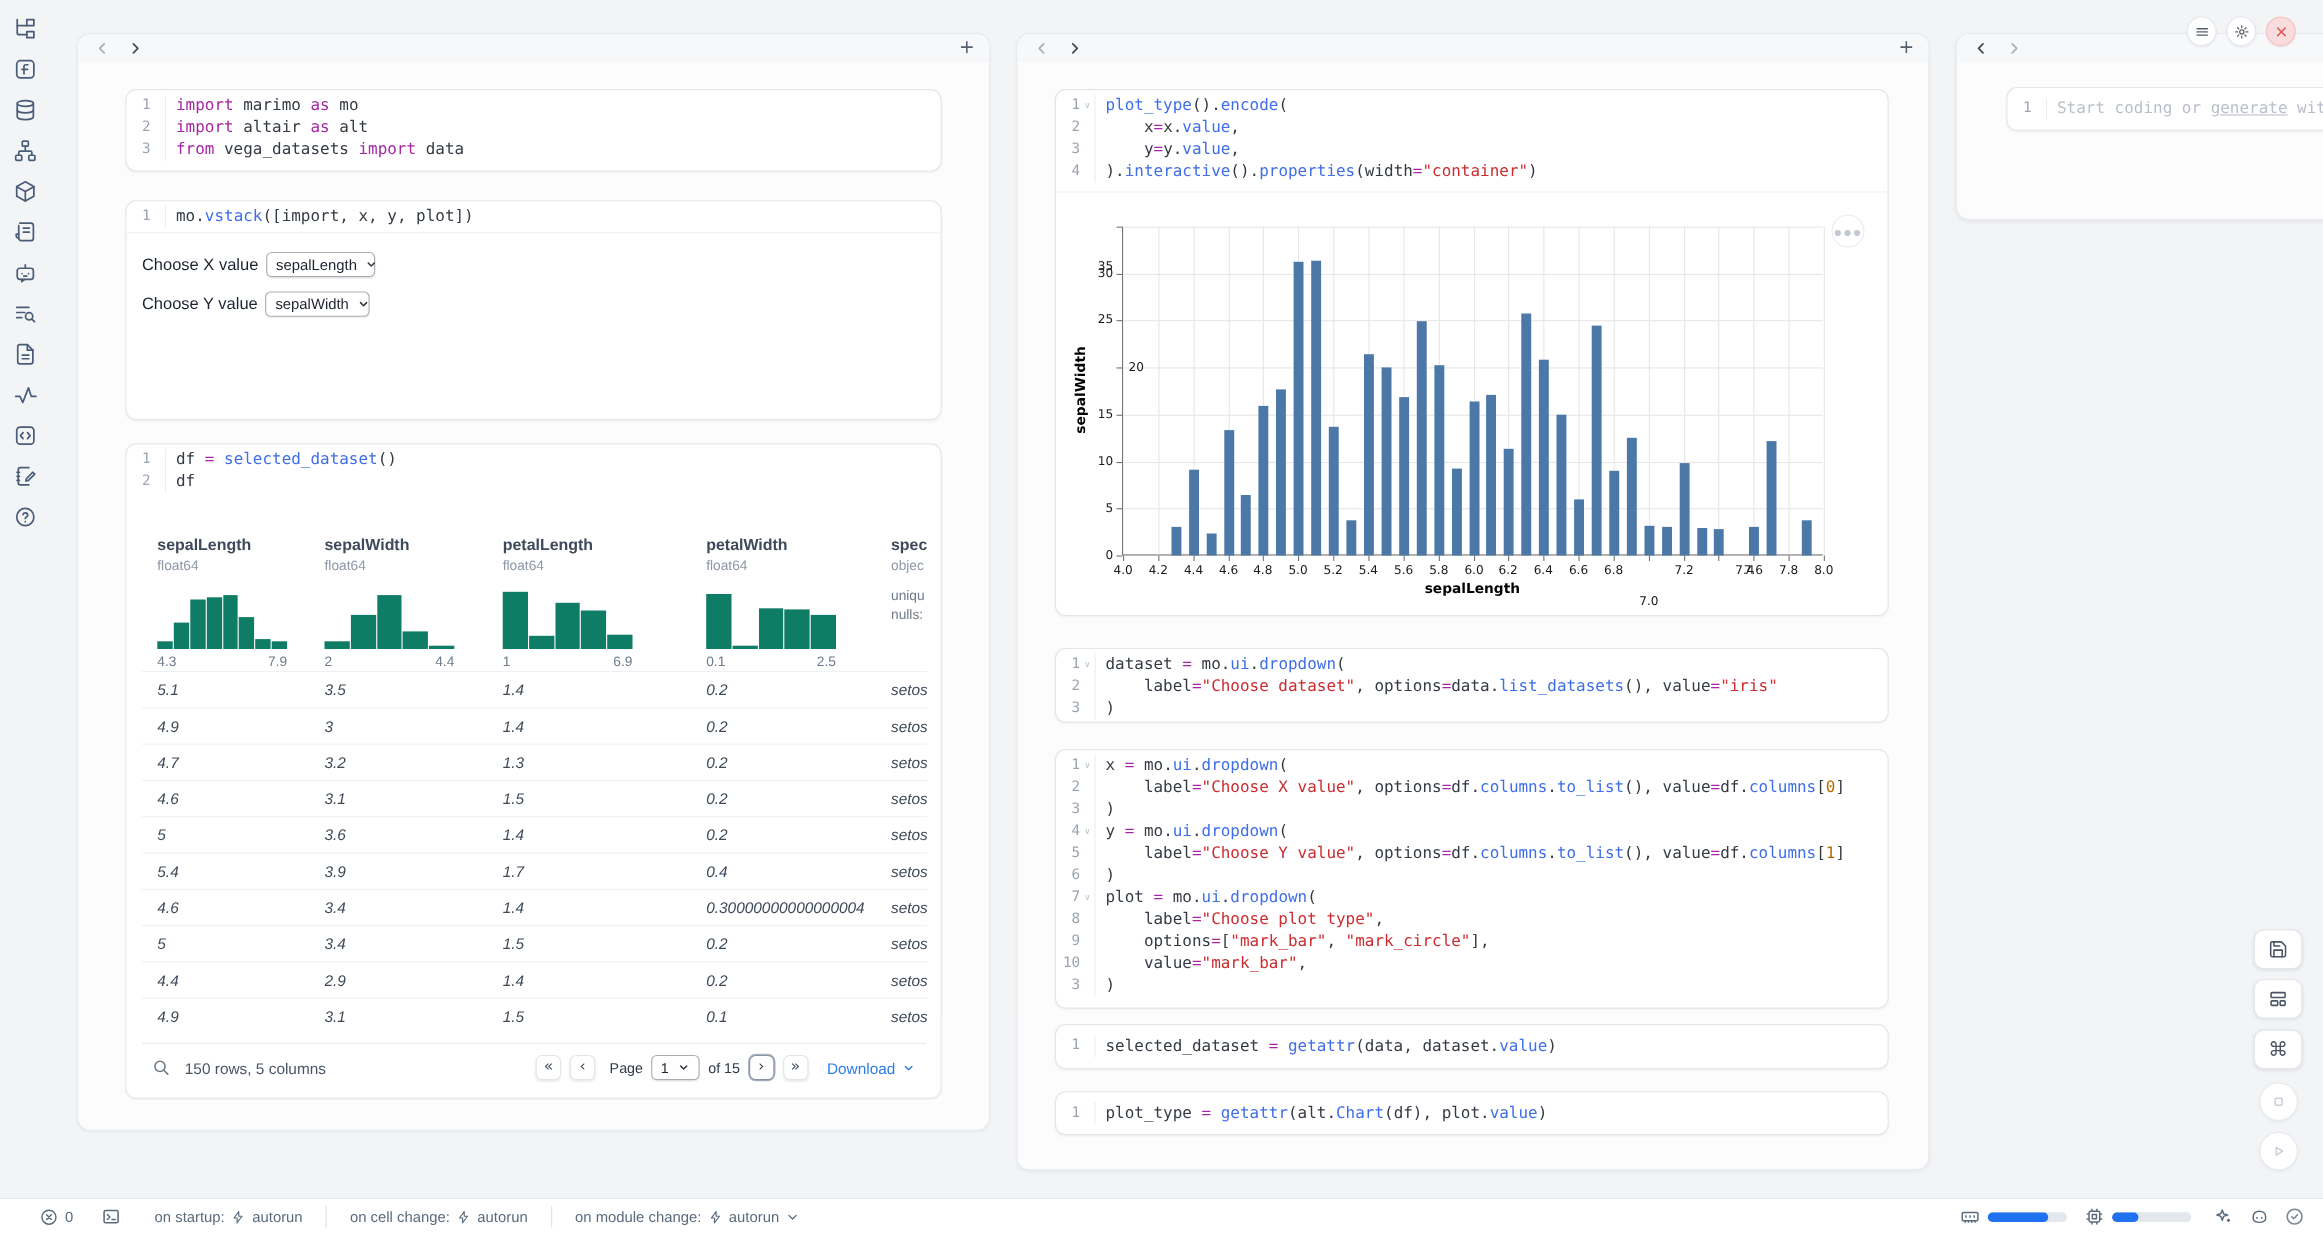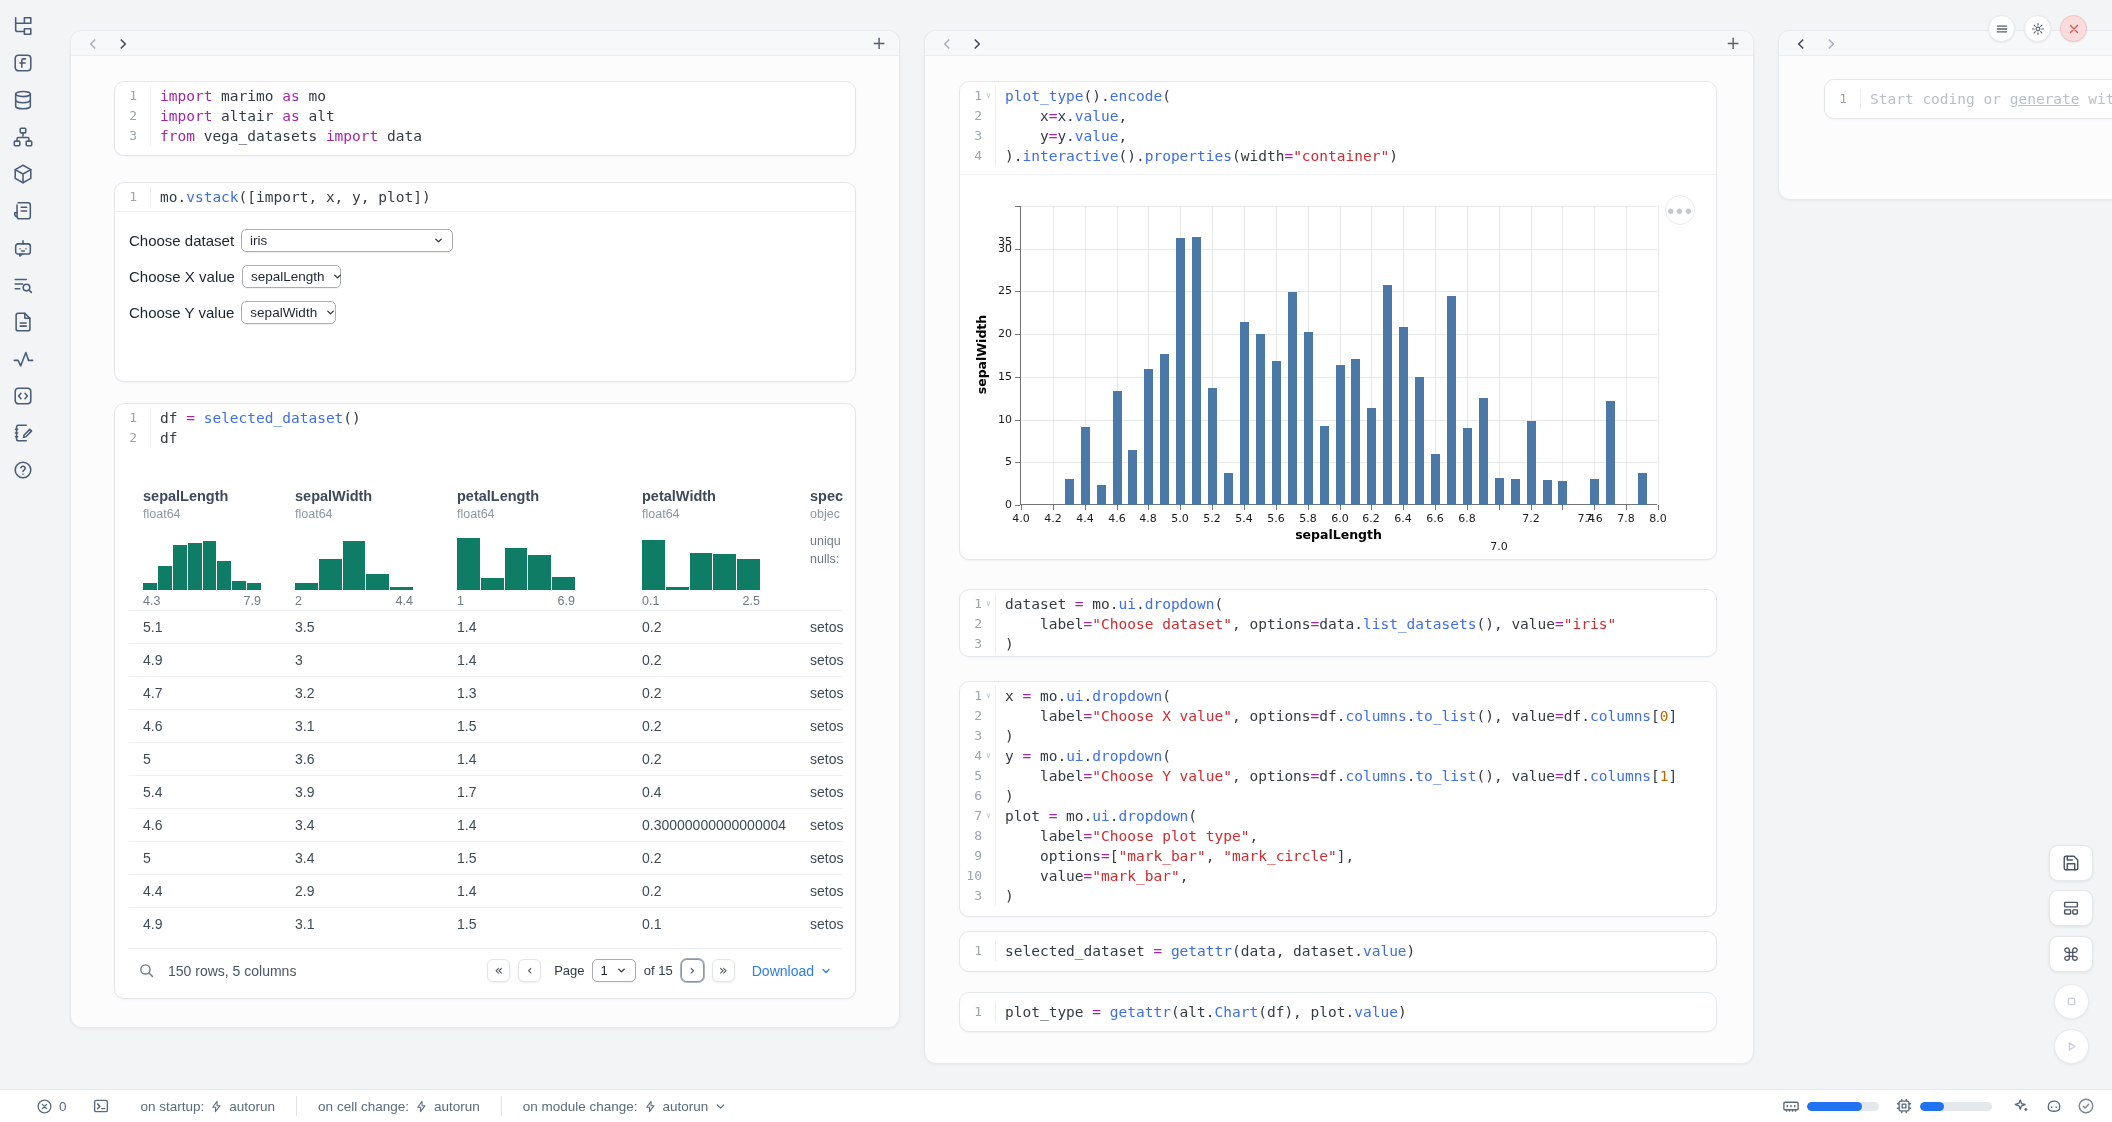--- a/index.html
+++ b/index.html
@@ -41,21 +41,21 @@
   
   .tbl { position:absolute; left:14px; top:84px; width:714px; height:456px; overflow:hidden; }
   .th-col { position:absolute; top:0; }
   .th-name { font-size:14.5px; font-weight:bold; color:#3e4a5b; }
   .th-type { font-size:12.5px; color:#8d97a6; margin-top:3px; }
   .hist { position:absolute; top:46px; height:56px; width:118px; display:flex; align-items:flex-end; gap:1px; }
   .hist b { flex:1; background:#0f7d66; }
   .rng { position:absolute; top:106px; width:118px; display:flex; justify-content:space-between; font-size:12.5px; color:#6e7a8a; }
   .th-stats { position:absolute; top:44px; font-size:12.5px; color:#6e7a8a; line-height:18px; }
   .rows { position:absolute; top:122px; left:0; right:0; }
-  .tr { display:flex; height:33px; align-items:center; border-top:1px solid #eef1f4; font-size:14px; color:#3f4a59; }
+  .tr { display:flex; height:33px; align-items:center; border-top:1px solid #eef1f4; font-size:14px; color:#3f4a59;font-style:italic; }
   .tr span { flex:none; overflow:hidden; white-space:nowrap; }
   .tfoot { position:absolute; left:14px; right:13px; bottom:6px; height:44px; border-top:1px solid #e8ebef; display:flex; align-items:center; font-size:13.5px; color:#4a5568; }
   .tfoot .search { width:17px; height:17px; color:#6e7a8a; margin-left:9px; }
   .tfoot .summary { margin-left:13px; font-size:14px; }
   .spacer { flex:1; }
   .pg-btn { width:23px; height:23px; border:1px solid #e2e6ea; border-radius:6px; background:#fff; box-shadow:0 1px 2px rgba(15,23,42,.08); color:#3e4a5b; font-size:14px; line-height:21px; text-align:center; cursor:pointer; margin-left:8px; font-family:"DejaVu Sans",sans-serif; }
   .pg-btn.focused { border-color:#8a94a4; box-shadow:0 0 0 1px #aab3c0; }
   .pg-label { margin-left:13px; font-size:13px; color:#2f3a49; }
   .pg-sel { height:23px; margin-left:7px; font-size:13px; }
   .of-label { margin-left:8px; font-size:13px; color:#2f3a49; }
@@ -223,29 +223,20 @@
           <div class="cl"><span class="gut">2</span><span class="fold"></span><span class="src"><span class="tk-kw">import</span><span class="tk-pl"> altair </span><span class="tk-kw">as</span><span class="tk-pl"> alt</span></span></div>
           <div class="cl"><span class="gut">3</span><span class="fold"></span><span class="src"><span class="tk-kw">from</span><span class="tk-pl"> vega_datasets </span><span class="tk-kw">import</span><span class="tk-pl"> data</span></span></div>
         </div>
     </div>
 
     <div class="cell" style="left:43px; top:151px; width:742px; height:200px;">
       <div class="code">
           <div class="cl"><span class="gut">1</span><span class="fold"></span><span class="src"><span class="tk-pl">mo.</span><span class="tk-fn">vstack</span><span class="tk-pl">([import, x, y, plot])</span></span></div>
         </div>
       <div class="ctrls code-divider" id="controls">
-          <div class="ctrl-row">
-            <span class="ctrl-label">Choose dataset</span>
-            <span class="sel" style="width: 212px;">
-              <span>iris</span>
-              <svg viewBox="0 0 24 24" fill="none" stroke="currentColor" stroke-width="3" stroke-linecap="round" stroke-linejoin="round">
-                <path d="M6 9l6 6 6-6"></path>
-              </svg>
-            </span>
-          </div>
           <div class="ctrl-row">
             <span class="ctrl-label">Choose X value</span>
             <span class="sel" style="width: 99px;">
               <span>sepalLength</span>
               <svg viewBox="0 0 24 24" fill="none" stroke="currentColor" stroke-width="3" stroke-linecap="round" stroke-linejoin="round">
                 <path d="M6 9l6 6 6-6"></path>
               </svg>
             </span>
           </div>
           <div class="ctrl-row">
@@ -471,21 +462,21 @@
             <div class="ytick" style="top: 256px;"></div>
             <div class="ylab" style="top: 249px;">5</div>
             <div class="gl-h" style="top: 214px;"></div>
             <div class="ytick" style="top: 214px;"></div>
             <div class="ylab" style="top: 207px;">10</div>
             <div class="gl-h" style="top: 171px;"></div>
             <div class="ytick" style="top: 171px;"></div>
             <div class="ylab" style="top: 164px;">15</div>
             <div class="gl-h" style="top: 128px;"></div>
             <div class="ytick" style="top: 128px;"></div>
-            <div class="ylab" style="top: 121px;">20</div>
+            <div class="ylab" style="top: 121px; margin-left: 28px;">20</div>
             <div class="gl-h" style="top: 85px;"></div>
             <div class="ytick" style="top: 85px;"></div>
             <div class="ylab" style="top: 78px;">25</div>
             <div class="gl-h" style="top: 43px;"></div>
             <div class="ytick" style="top: 43px;"></div>
             <div class="ylab" style="top: 36px;">30</div>
             <div class="gl-h" style="top: 0px;"></div>
             <div class="ytick" style="top: 0px;"></div>
             <div class="ylab" style="top: -7px; margin-top: 36px;">35</div>
             <div class="xtick" style="left: 0px;"></div>

